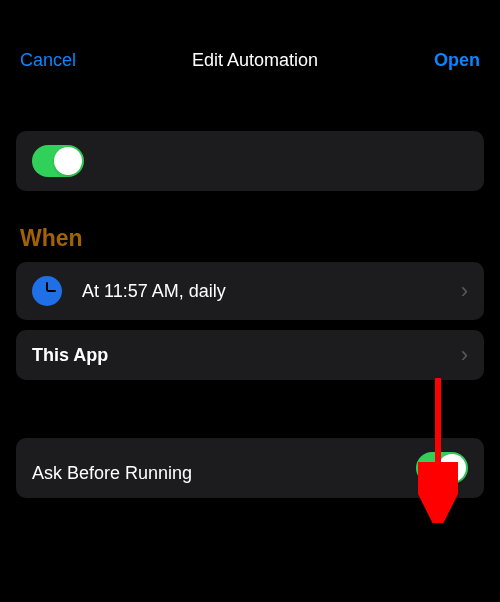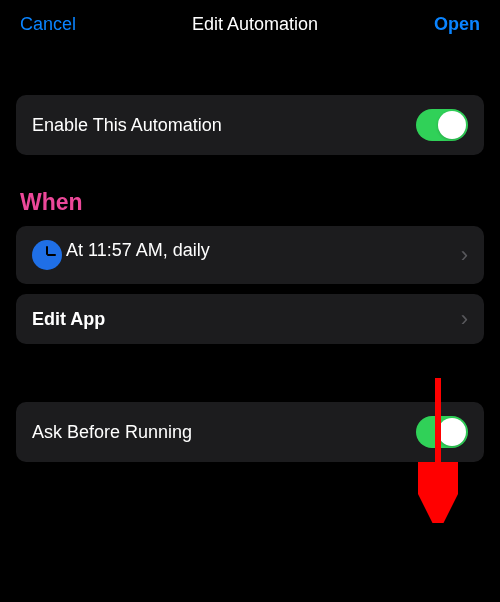--- a/index.html
+++ b/index.html
@@ -14,41 +14,42 @@
       background: #000000;
       color: #ffffff;
       position: relative;
       overflow: hidden;
     }
     .header {
       display: flex;
       align-items: flex-end;
       justify-content: space-between;
       padding: 14px 20px 14px 20px;
+      margin-top: 36px;
     }
     .header-btn {
       color: #0a84ff;
       font-size: 18px;
       background: none;
       border: none;
       cursor: pointer;
     }
     .header-btn.done {
       font-weight: 600;
     }
     .header-title {
       color: #ffffff;
       font-size: 18px;
       font-weight: 400;
     }
     .content {
       padding: 12px 16px 0 16px;
     }
     .section-heading {
-      color: #ec4899;
+      color: #a16207;
       font-size: 23px;
       font-weight: 700;
       margin: 34px 0 10px 4px;
     }
     .row {
       background: #1c1c1e;
       border-radius: 10px;
       padding: 14px 16px;
       display: flex;
       align-items: center;
@@ -56,21 +57,22 @@
       margin-top: 22px;
     }
     .row.first {
       margin-top: 34px;
     }
     .row.section-row {
       margin-top: 10px;
     }
     .row-left {
       display: flex;
-      gap: 4px;
+      align-items: center;
+      gap: 20px;
     }
     .row-label {
       font-size: 18px;
       color: #ffffff;
     }
     .row-label.bold {
       font-weight: 600;
     }
     .toggle {
       width: 52px;
@@ -140,43 +142,42 @@
 
 <div class="header">
   <button class="header-btn">Cancel</button>
   <div class="header-title">Edit Automation</div>
   <button class="header-btn done">Open</button>
 </div>
 
 <div class="content">
 
   <div class="row first">
-    <span class="row-label">Enable This Automation</span>
     <div class="toggle on">
       <div class="toggle-knob"></div>
     </div>
   </div>
 
   <h2 class="section-heading">When</h2>
 
   <div class="row section-row">
     <div class="row-left">
       <div class="clock-icon"></div>
       <span class="row-label">At 11:57 AM, daily</span>
     </div>
     <span class="chevron">›</span>
   </div>
 
 
   <div class="row section-row">
-    <span class="row-label bold">Edit App</span>
+    <span class="row-label bold">This App</span>
     <span class="chevron">›</span>
   </div>
 
-  <div class="row" style="margin-top: 58px;">
+  <div class="row" style="margin-top: 58px; align-items: flex-end;">
     <span class="row-label">Ask Before Running</span>
     <div class="toggle on">
       <div class="toggle-knob"></div>
     </div>
   </div>
 
 </div>
 
 <svg class="arrow-annotation" width="40" height="150">
   <defs>

